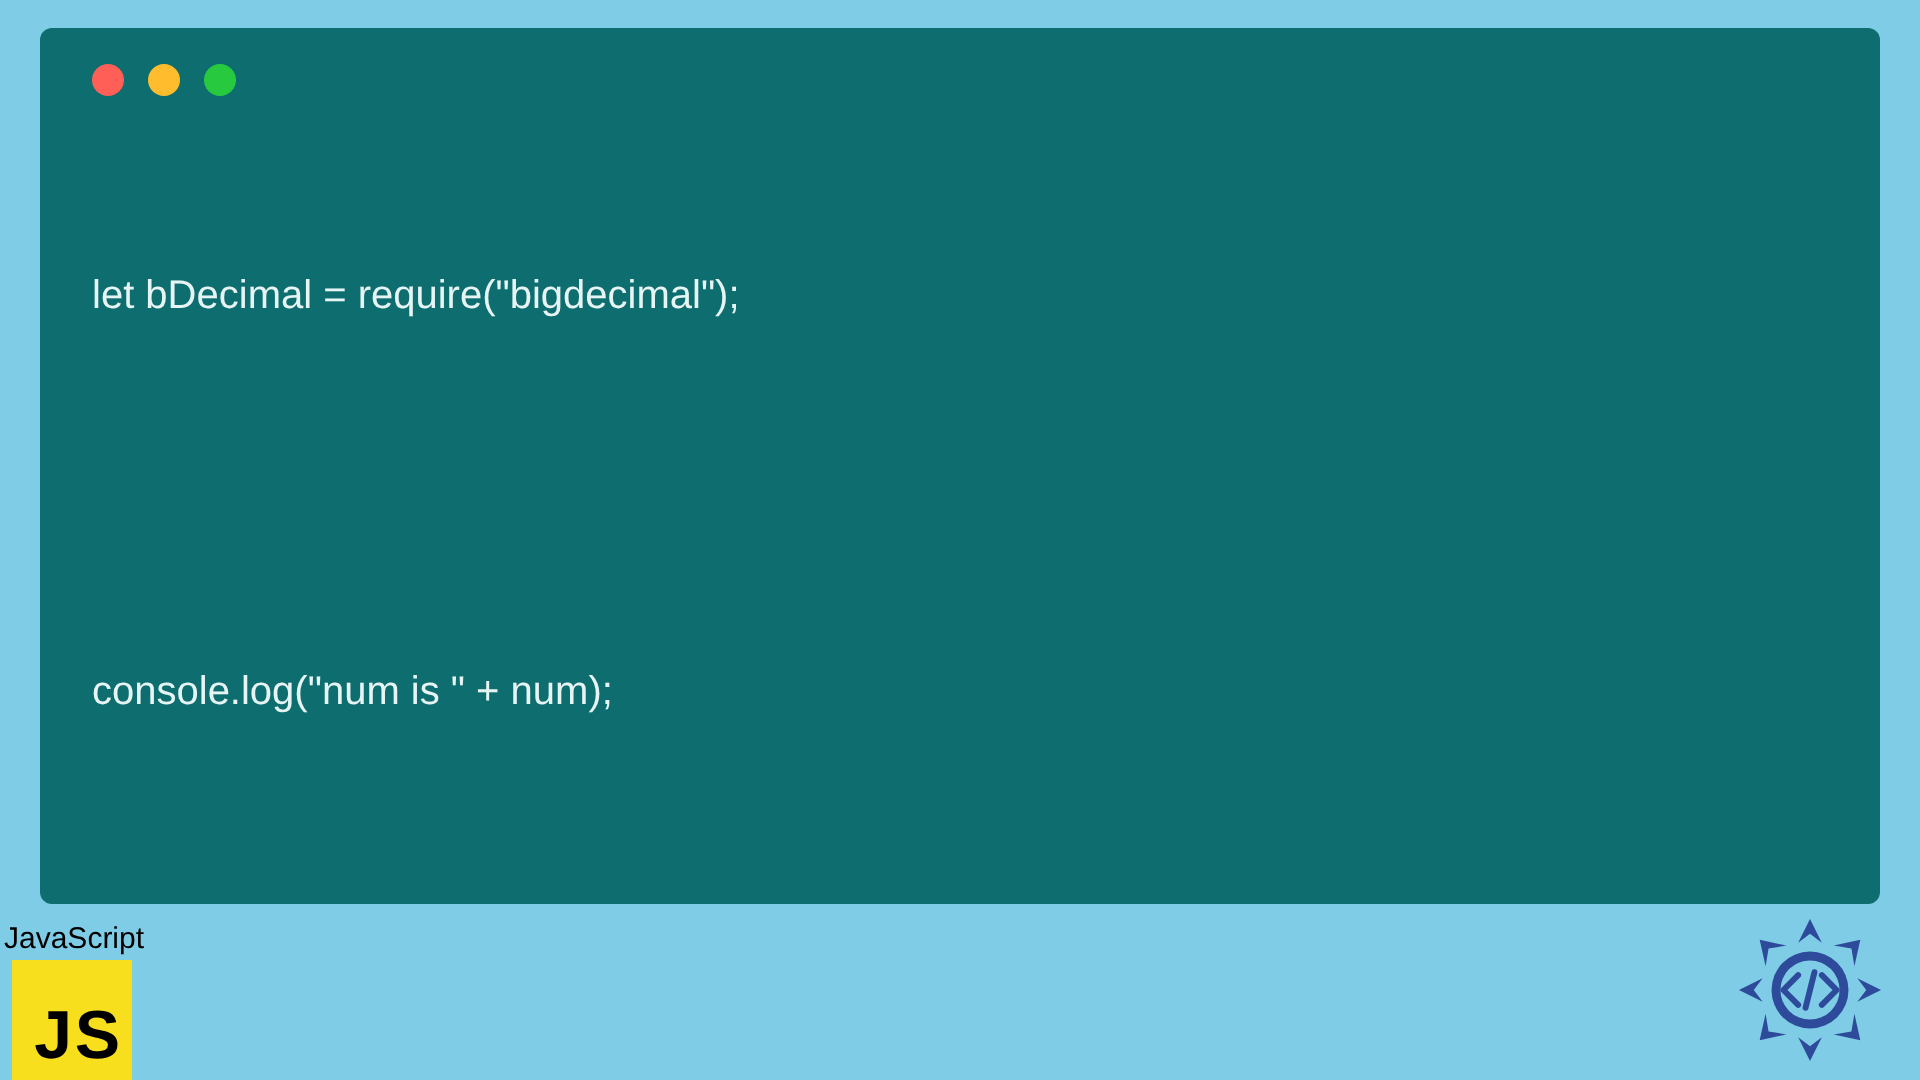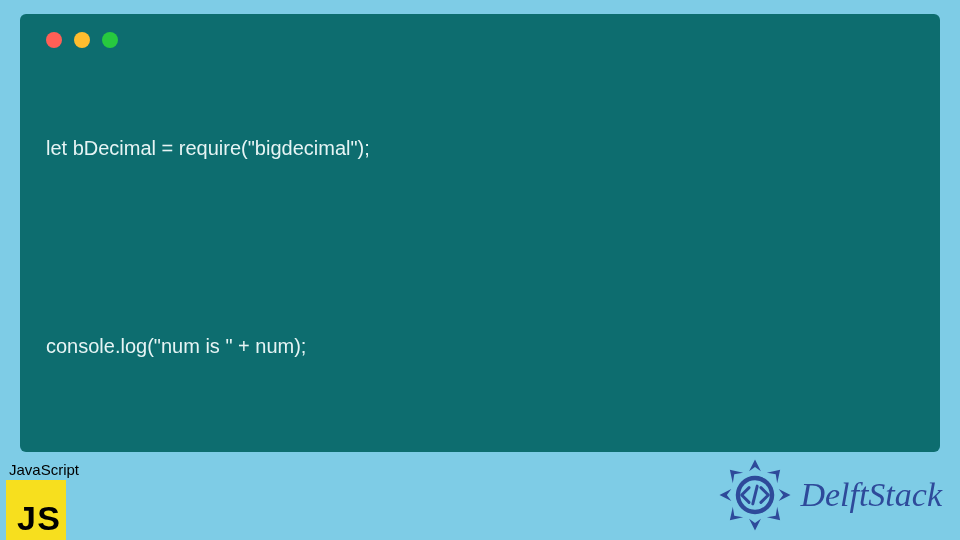--- a/index.html
+++ b/index.html
@@ -46,21 +46,20 @@
     position: absolute;
     left: 0;
     bottom: 0;
     width: 86px;
   }
   .js-label {
     font-size: 15px;
     color: #000;
     padding-left: 2px;
     margin-bottom: 2px;
-    text-align: center;
   }
   .js-logo {
     width: 60px;
     height: 60px;
     background: #f7df1e;
     position: relative;
     margin-left: 6px;
   }
   .js-logo .j, .js-logo .s {
     position: absolute;
@@ -136,14 +135,13 @@
       <polygon points="16,16 34,20 22,22 20,34"></polygon>
     </g>
     <circle cx="50" cy="50" r="26" fill="#2e4a9a"></circle>
     <circle cx="50" cy="50" r="20" fill="#7ecce6"></circle>
     <g stroke="#2e4a9a" stroke-width="4" fill="none" stroke-linecap="round" stroke-linejoin="round">
       <polyline points="42,40 32,50 42,60"></polyline>
       <polyline points="58,40 68,50 58,60"></polyline>
       <line x1="53" y1="38" x2="47" y2="62"></line>
     </g>
   </svg>
-  <span class="brand-text">DelftStack</span>
 </div>
 
 </body></html>

